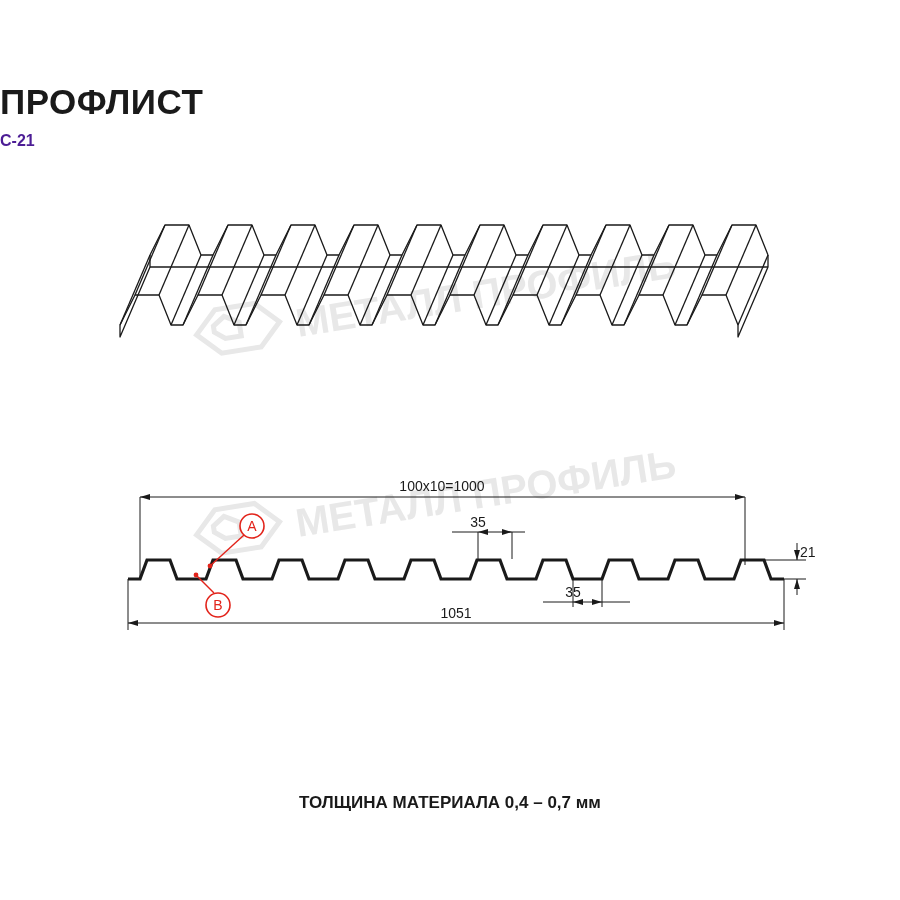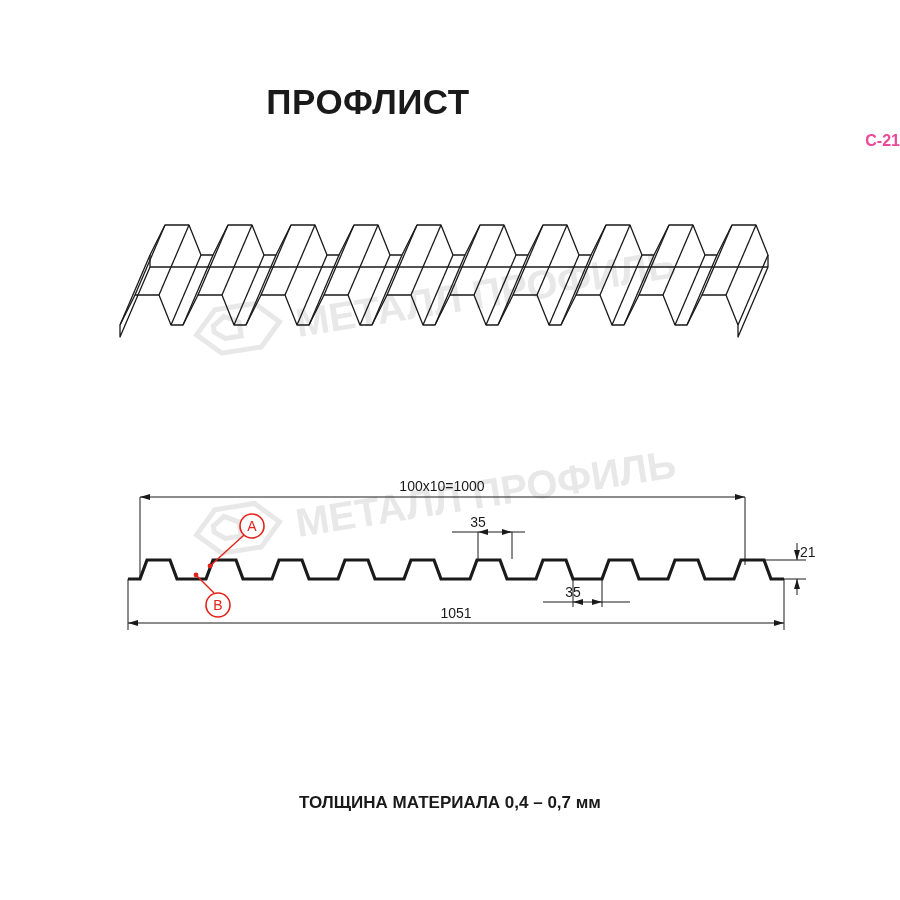--- a/index.html
+++ b/index.html
@@ -18,35 +18,35 @@
   .page {
     position: relative;
     width: 900px;
     height: 900px;
   }
   .title {
     position: absolute;
     top: 82px;
     left: 0;
     width: 736px;
-    text-align: center;
+    text-align: left;
     font-size: 35px;
     font-weight: bold;
     letter-spacing: 0.5px;
     color: #1a1a1a;
   }
   .subtitle {
     position: absolute;
     top: 132px;
     left: 0;
     width: 900px;
-    text-align: right;
+    text-align: left;
     font-size: 16px;
     font-weight: bold;
-    color: #ec4899;
+    color: #4c1d95;
   }
   .footer-note {
     position: absolute;
     top: 793px;
     left: 0;
     width: 900px;
     text-align: center;
     font-size: 17px;
     font-weight: bold;
     color: #1a1a1a;

